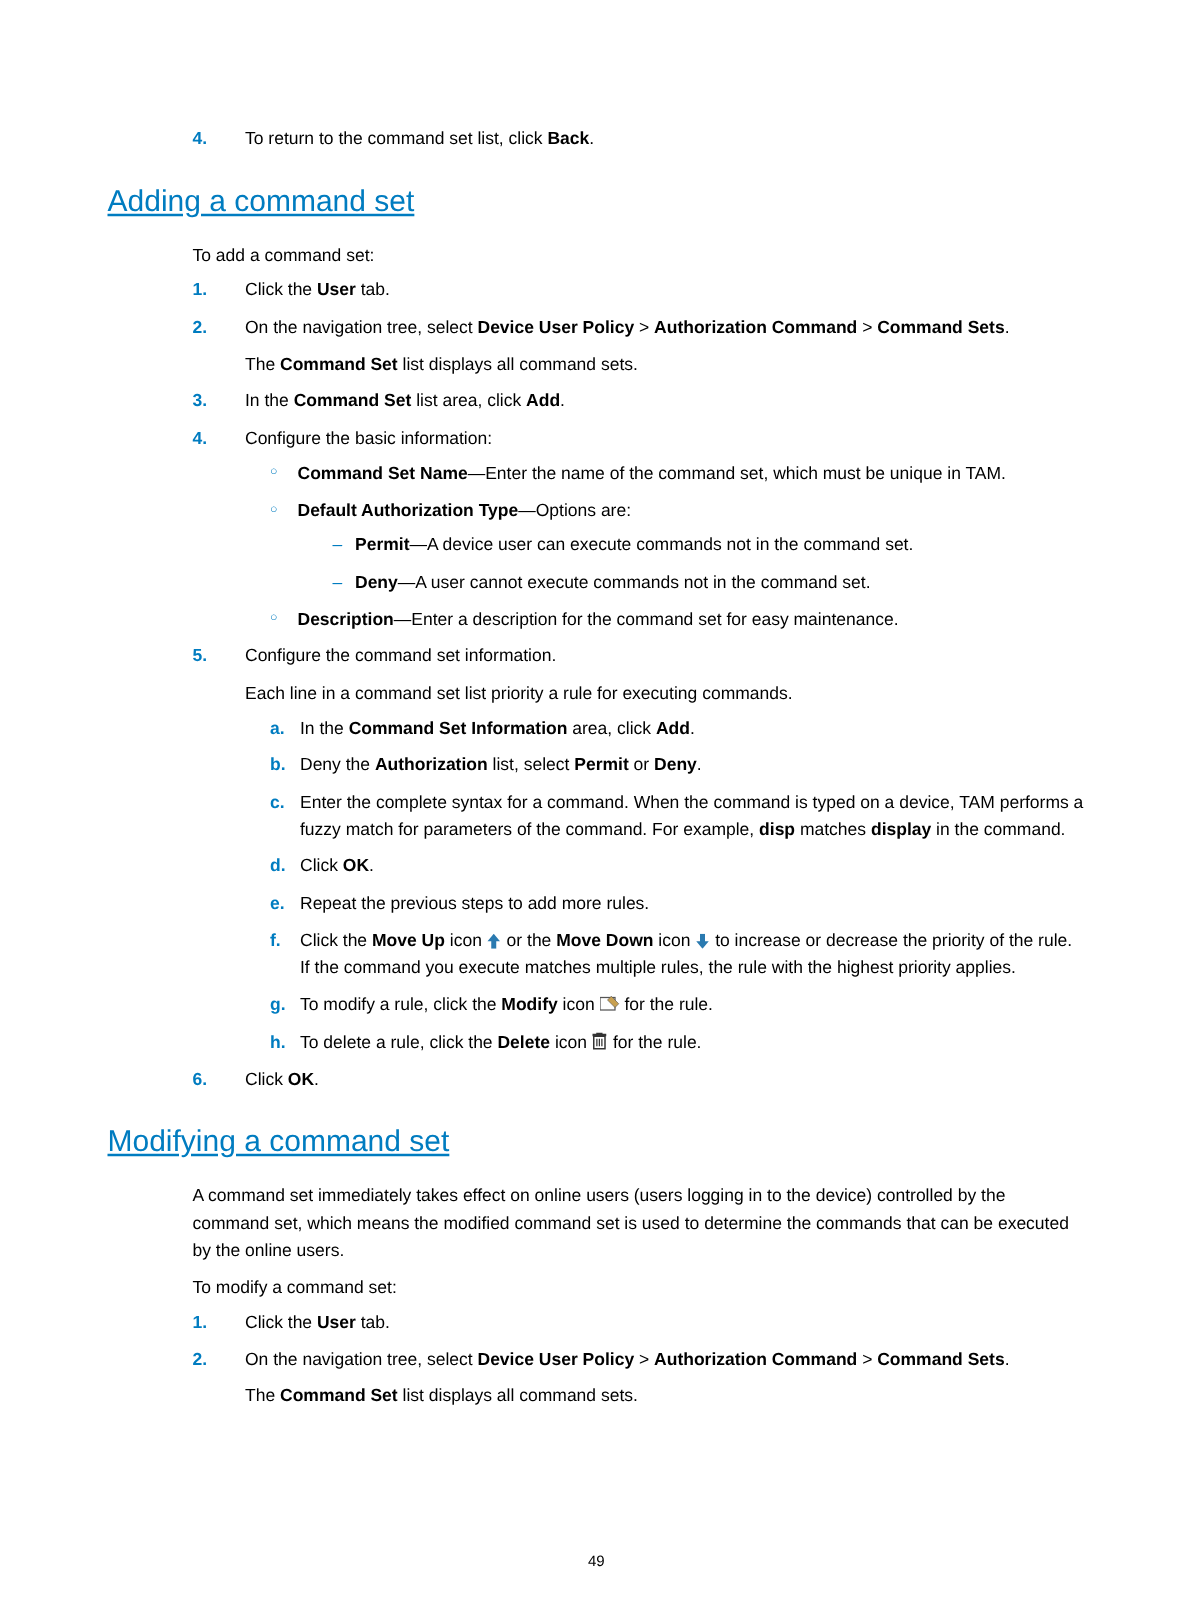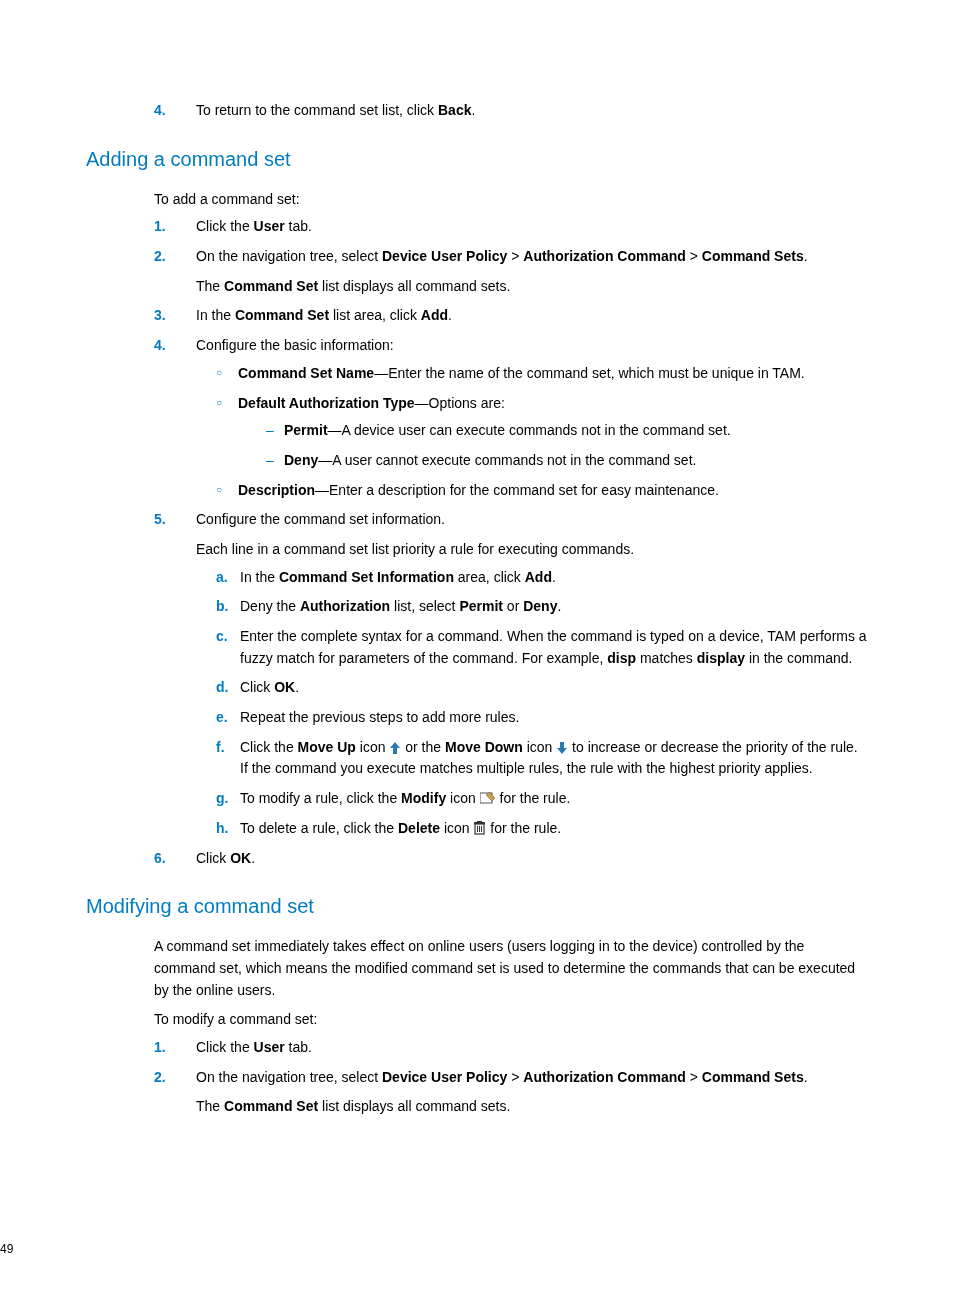--- a/index.html
+++ b/index.html
@@ -12,23 +12,24 @@
   .page {
     width: 954px;
     min-height: 1296px;
     padding: 100px 86px 40px 86px;
     box-sizing: border-box;
     position: relative;
   }
   h2.section-heading {
     font-family: Arial, Helvetica, sans-serif;
     font-weight: 400;
-    font-size: 20px;
+    font-size: 24px;
     color: #007cc0;
     margin: 26px 0 18px 0;
+    text-decoration: underline;
   }
   .body-text, .list-text, p {
     font-size: 14px;
     line-height: 1.55;
     margin: 0 0 8px 0;
   }
   .indent-1 { padding-left: 68px; }
   .indent-1-intro { padding-left: 68px; margin-top:6px; margin-bottom:6px; }
   ol.num-list {
     list-style: none;
@@ -108,21 +109,21 @@
   ol.alpha-list > li > .alpha-marker {
     position: absolute;
     left: 0;
     top: 0;
     color: #007cc0;
     font-weight: bold;
   }
   strong { font-weight: bold; }
   .link { color: #007cc0; text-decoration: none; }
   .page-number {
-    text-align: left;
+    text-align: center;
     font-size: 12px;
     position: absolute;
     bottom: 40px;
     left: 0;
     right: 0;
   }
   .inline-icon {
     display: inline-block;
     vertical-align: -2px;
   }

